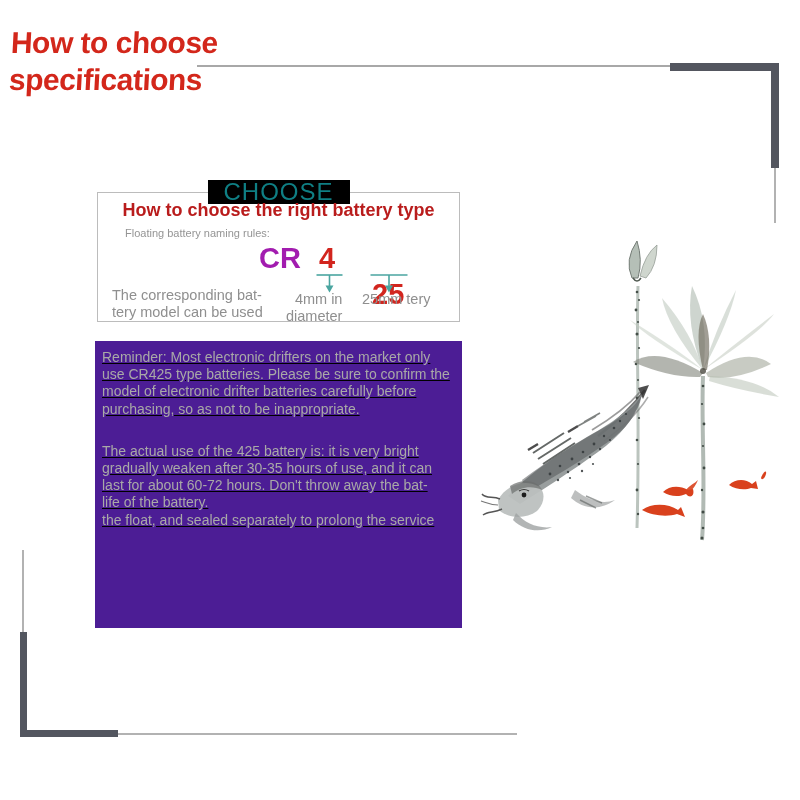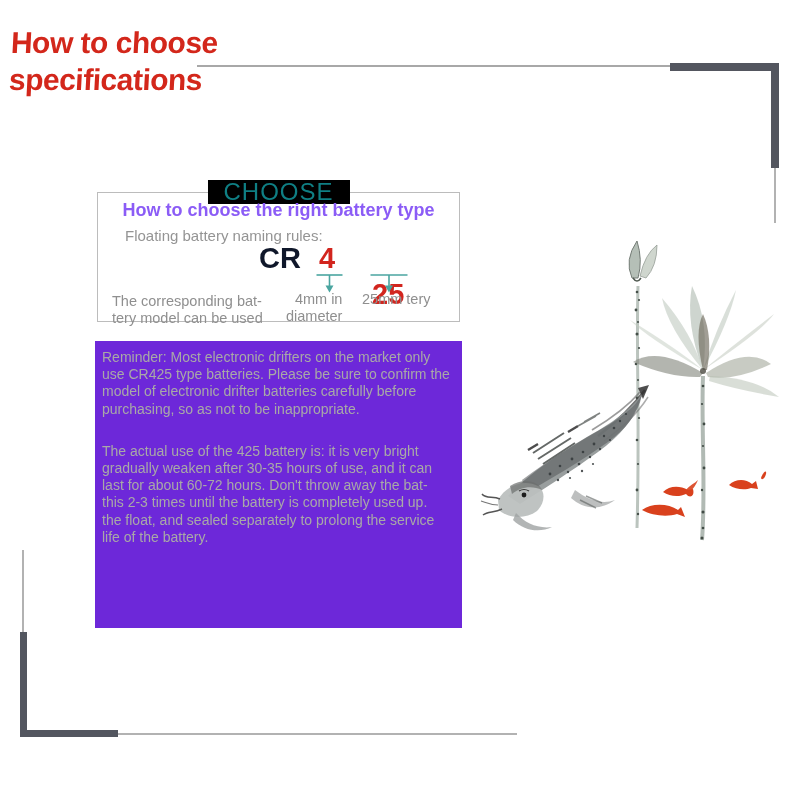--- a/index.html
+++ b/index.html
@@ -17,37 +17,37 @@
   .dark-bar  { background:#53565f; }
   .lite-bar  { background:#b2b2b2; }
 
   
   .choose-box { left:97px; top:192px; width:363px; height:130px;
                 border:1px solid #bcbcbc; }
   .choose-tab { position:absolute; left:50%; top:-13px; transform:translateX(-50%);
                 background:#000000; padding:0 16px; color:#0f7f84;
                 font-size:24px; font-weight:400; letter-spacing:1px; line-height:24px; }
   .box-heading { position:absolute; left:0; top:7px; width:100%; text-align:center;
-                 color:#8b5cf6; font-size:18px; font-weight:700; }
-  .box-sub { position:absolute; left:27px; top:34px; color:#949494; font-size:15px; }
+                 color:#b91c1c; font-size:18px; font-weight:700; }
+  .box-sub { position:absolute; left:27px; top:34px; color:#949494; font-size:11px; }
   .formula-prefix { position:absolute; left:161px; top:51px; font-size:29px;
-                    font-weight:700; color:#0f172a; line-height:1; }
+                    font-weight:700; color:#a21caf; line-height:1; }
   .formula-digit { position:absolute; top:51px; font-size:29px; font-weight:700;
                    color:#d2251e; line-height:1; }
   .digit-4  { left:221px; }
   .digit-25 { left:274px;margin-top:36px; }
   .pointer { position:absolute; top:81px; }
   .note { color:#8f8f8f; font-size:14.5px; line-height:17px; }
-  .left-note { position:absolute; left:14px; top:100px; }
+  .left-note { position:absolute; left:14px; top:94px; }
   .dia-note  { position:absolute; left:188px; top:98px;text-align:right; }
   .hgt-note  { position:absolute; left:264px; top:98px; }
 
   
-  .reminder { left:95px; top:341px; width:367px; height:287px; background:#6d28d9;
-              padding:8px 0 0 7px; }
+  .reminder { left:95px; top:341px; width:367px; height:287px; background:#4c1d95;
+              padding:8px 0 0 7px;text-decoration:underline; }
   .reminder .line { color:#a9a9a7; font-size:14px; line-height:17.2px; white-space:nowrap; }
   .para-gap { height:25px; }
 
   
   .illustration { left:480px; top:228px; width:320px; height:318px; }
 </style>
 </head>
 <body>
 
 <div class="abs page-title">
@@ -100,23 +100,22 @@
     <div class="line">Reminder: Most electronic drifters on the market only</div>
     <div class="line">use CR425 type batteries. Please be sure to confirm the</div>
     <div class="line">model of electronic drifter batteries carefully before</div>
     <div class="line">purchasing, so as not to be inappropriate.</div>
   </div>
   <div class="para-gap"></div>
   <div>
     <div class="line">The actual use of the 425 battery is: it is very bright</div>
     <div class="line">gradually weaken after 30-35 hours of use, and it can</div>
     <div class="line">last for about 60-72 hours. Don't throw away the bat-</div>
-    <div class="line">this 2-3 times until the battery is completely used up.</div>
+    <div class="line">life of the battery.</div>
     <div class="line">the float, and sealed separately to prolong the service</div>
-    <div class="line">life of the battery.</div>
   </div>
 </div>
 
 <svg class="abs illustration" viewBox="0 0 320 318" width="320" height="318">
 
   <g>
     <path d="M158,58 C156,120 160,200 157,300" stroke="#aab5ae" stroke-width="3" fill="none" opacity="0.8"></path>
     <g fill="#454f49">
       <circle cx="157" cy="64" r="1.3"></circle>
         <circle cx="159" cy="72" r="1.1"></circle>

